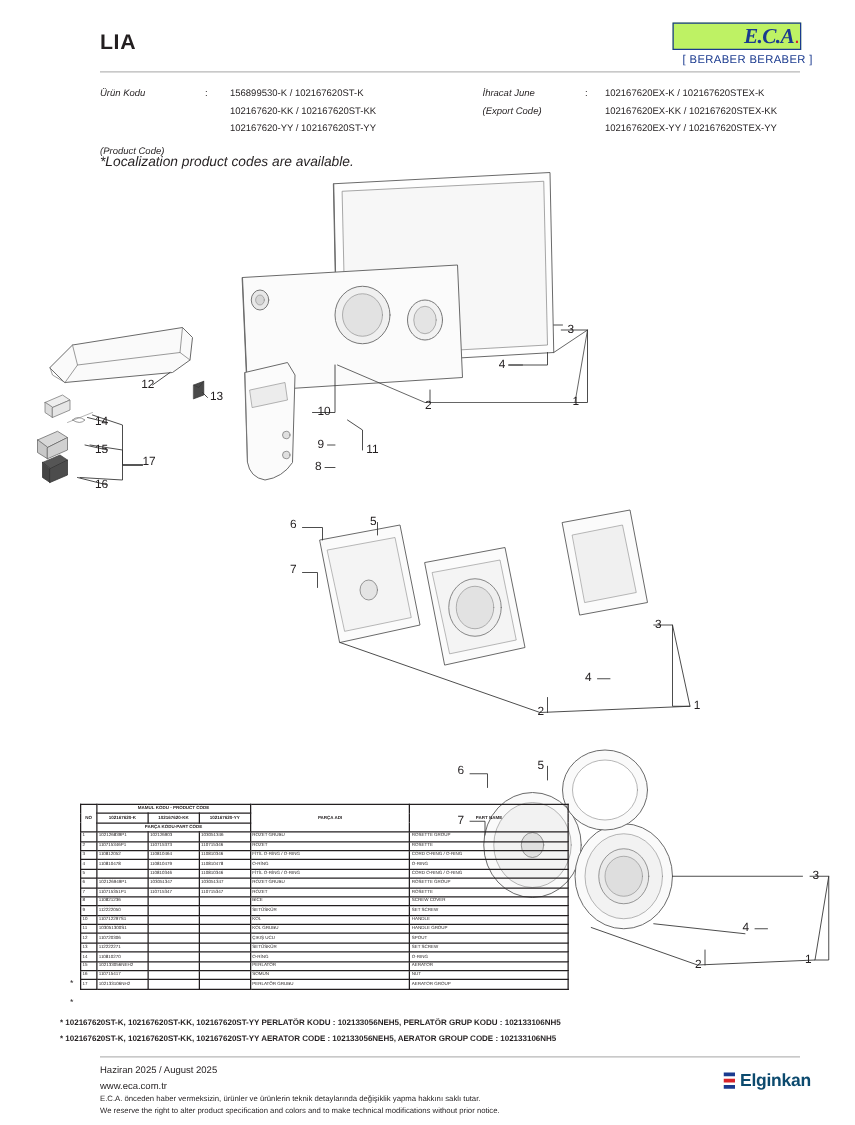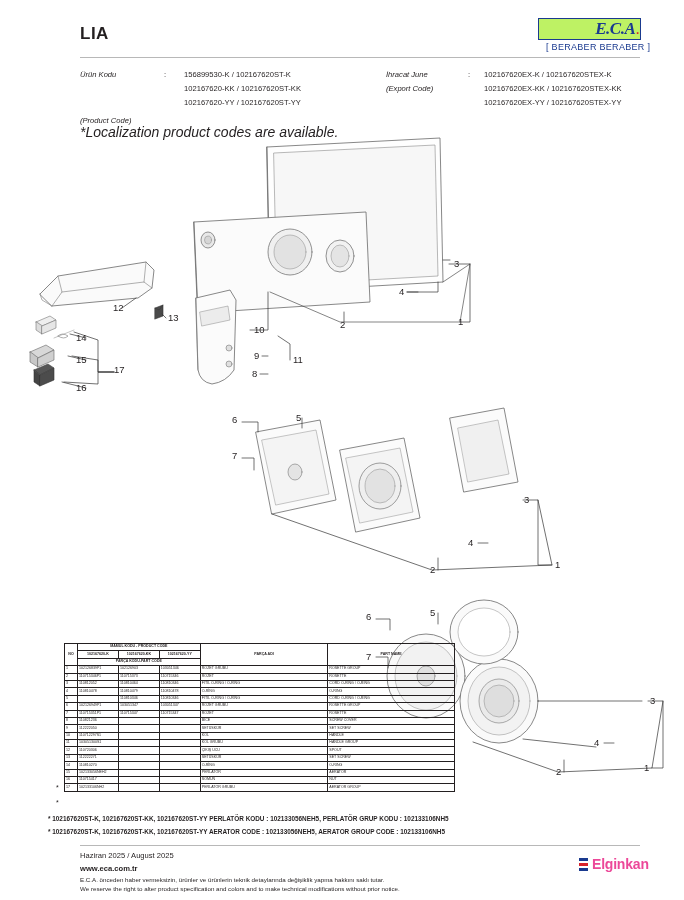--- a/index.html
+++ b/index.html
@@ -73,21 +73,21 @@
     width: 560px; height: 1px;
     background: #b8b8b8;
   }
 
   
   .codeblk { position: absolute; font-size: 7.6px; white-space: nowrap; }
   .codeblk.it { font-style: italic; }
   .note-local {
     position: absolute;
     left: 62px; top: 124px;
-    font-size: 14px;
+    font-size: 11px;
     font-style: italic;
     text-align: center;
   }
 
   
   .drawing { position: absolute; left: 0; top: 0; width: 684px; height: 900px; pointer-events: none; }
   .lbl {
     position: absolute;
     font-size: 9.5px;
     font-weight: normal;
@@ -138,33 +138,33 @@
     left: 62px; top: 845px;
     width: 560px; height: 1px;
     background: #b8b8b8;
   }
   .foot-date {
     position: absolute; left: 62px; top: 851px;
     font-size: 7.6px;
   }
   .foot-web {
     position: absolute; left: 62px; top: 864px;
-    font-size: 7.6px; font-weight: bold;
+    font-size: 7.6px; font-weight: normal;
   }
   .foot-disc1 {
     position: absolute; left: 62px; top: 876px;
     font-size: 6.2px;
   }
   .foot-disc2 {
     position: absolute; left: 62px; top: 885px;
     font-size: 6.2px;
   }
   .elginkan {
     position: absolute; left: 560px; top: 856px;
-    font-size: 14px; font-weight: bold; color: #ec4899;
+    font-size: 14px; font-weight: bold; color: #0c4a6e;
     letter-spacing: -0.2px;
   }
   .elginkan-bars {
     position: absolute; left: 561px; top: 858px;
     width: 9px; height: 16px;
   }
   .bar { position: absolute; left: 0; width: 9px; height: 3px; }
   .bar.b1 { top: 0; background: #1a3a8f; }
   .bar.b2 { top: 5px; background: #d8232a; }
   .bar.b3 { top: 10px; background: #1a3a8f; }

